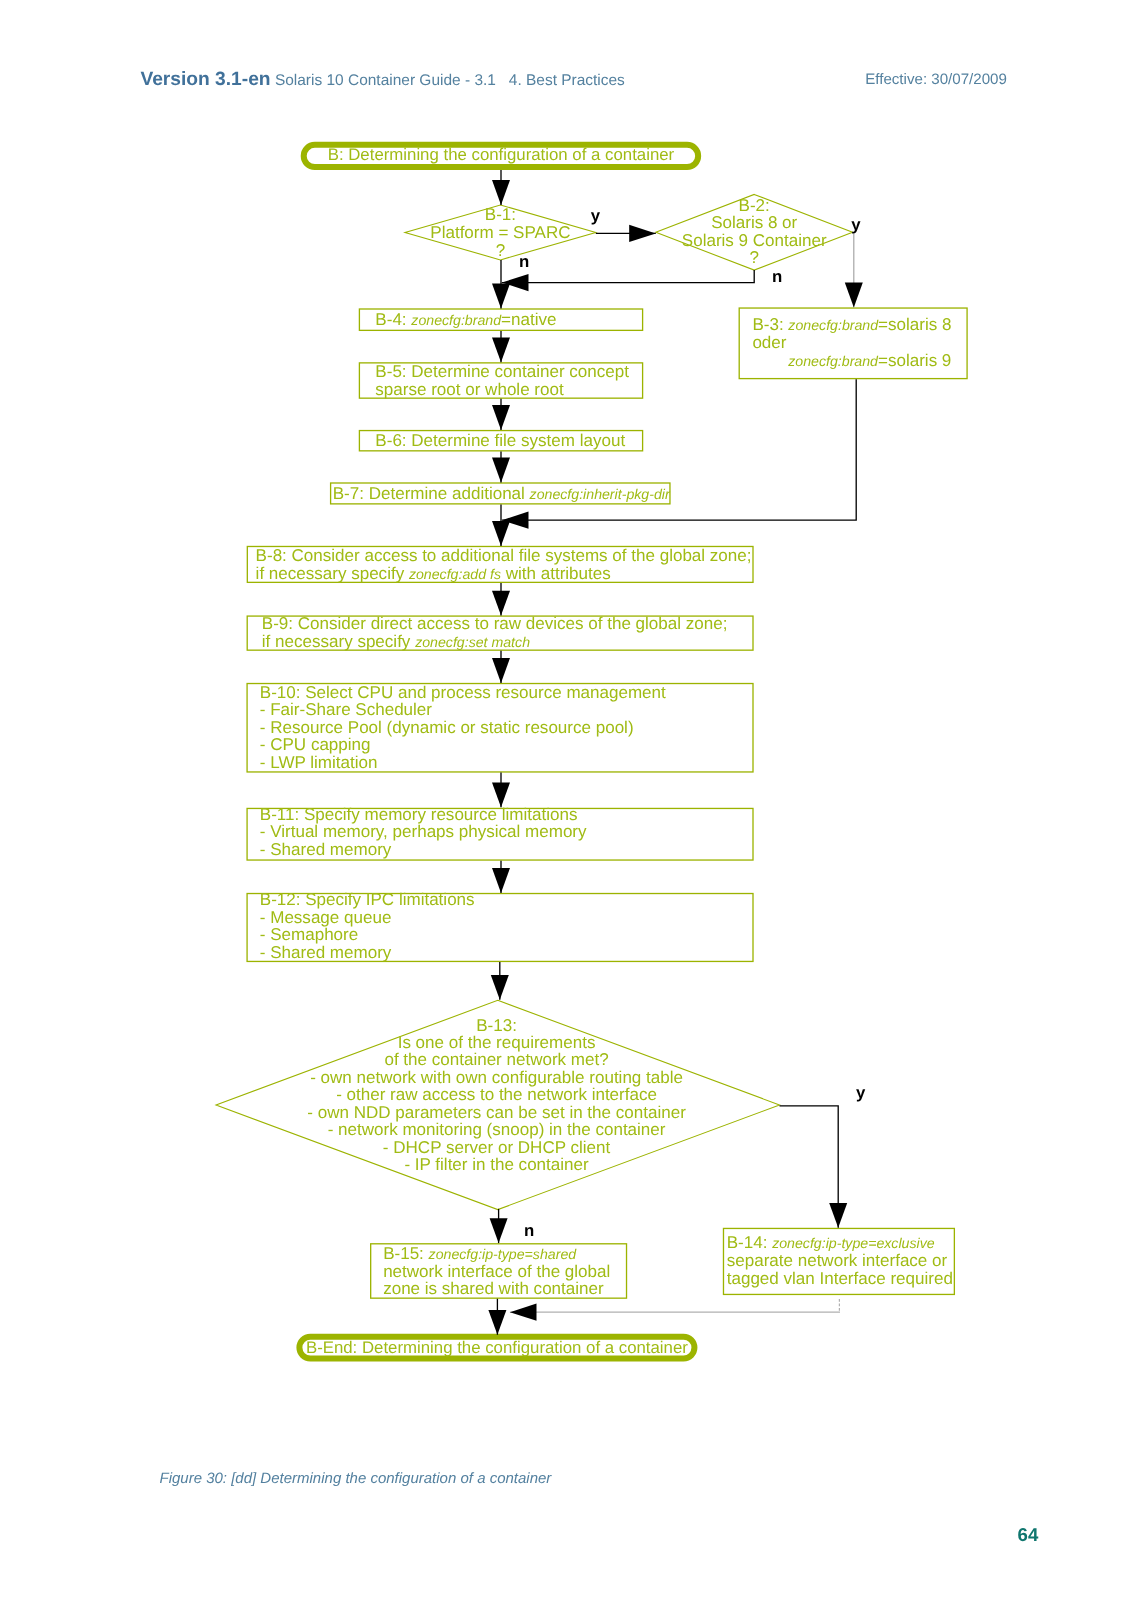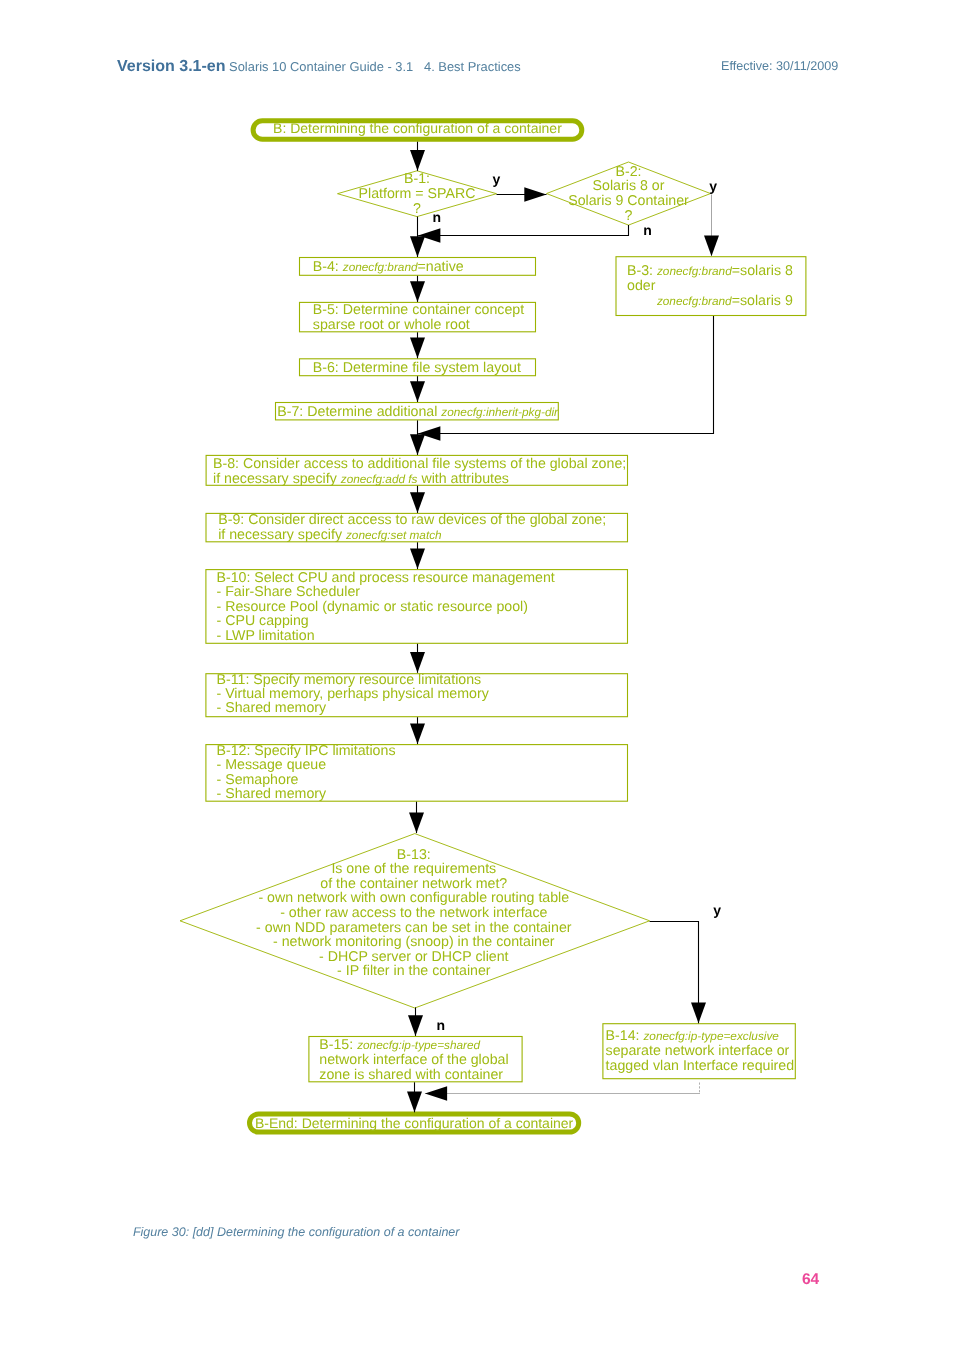--- a/index.html
+++ b/index.html
@@ -4,30 +4,30 @@
 <title>Solaris 10 Container Guide</title>
 <style>
   html,body{margin:0;padding:0;}
   body{width:954px;height:1351px;background:#ffffff;font-family:"Liberation Sans",sans-serif;overflow:hidden;-webkit-font-smoothing:antialiased;text-rendering:geometricPrecision;}
   .page{position:relative;width:954px;height:1351px;background:#fff;}
   .hdr{position:absolute;top:58px;left:117px;white-space:pre;}
   .hdr .ver{font-size:16px;font-weight:bold;color:#41719a;}
   .hdr .sub{font-size:12.9px;color:#54819f;}
   .eff{position:absolute;top:59px;left:721px;font-size:12.6px;color:#54819f;white-space:nowrap;}
   .caption{position:absolute;top:1181px;left:132.9px;font-size:12.5px;font-style:italic;color:#53809f;white-space:nowrap;margin-top:44px;}
-  .pageno{position:absolute;top:1271px;left:802px;font-size:15.5px;font-weight:bold;color:#ec4899;}
+  .pageno{position:absolute;top:1271px;left:848px;font-size:15.5px;font-weight:bold;color:#0f766e;}
   svg.flow{position:absolute;left:0;top:0;}
   svg text{font-family:"Liberation Sans",sans-serif;}
 </style>
 </head>
 <body>
 
 <div class="page">
   <div class="hdr"><span class="ver">Version 3.1-en</span><span class="sub"> Solaris 10 Container Guide - 3.1   4. Best Practices</span></div>
-  <div class="eff">Effective: 30/11/2009</div>
+  <div class="eff">Effective: 30/07/2009</div>
   <svg class="flow" id="flowsvg" width="954" height="1351" viewBox="0 0 954 1351">
       <g>
         <rect x="253.1" y="120.7" width="328.7" height="18.5" rx="9.25" ry="9.25" fill="#ffffff" stroke="#9cb400" stroke-width="5"></rect>
         <text y="133.20" font-size="14" fill="#a0bb14" xml:space="preserve" x="417.45" text-anchor="middle"><tspan>B: Determining the configuration of a container</tspan></text>
       </g>
       <g>
         <polygon points="417,170.79999999999998 496.5,193.7 417,216.6 337.5,193.7" fill="none" stroke="#9cb300" stroke-width="0.9"></polygon>
         <text y="183.40" font-size="14.2" fill="#a0bb14" xml:space="preserve" x="417.00" text-anchor="middle"><tspan>B-1:</tspan></text>
         <text y="198.20" font-size="14.2" fill="#a0bb14" xml:space="preserve" x="417.00" text-anchor="middle"><tspan>Platform = SPARC</tspan></text>
         <text y="213.00" font-size="14.2" fill="#a0bb14" xml:space="preserve" x="417.00" text-anchor="middle"><tspan>?</tspan></text>

